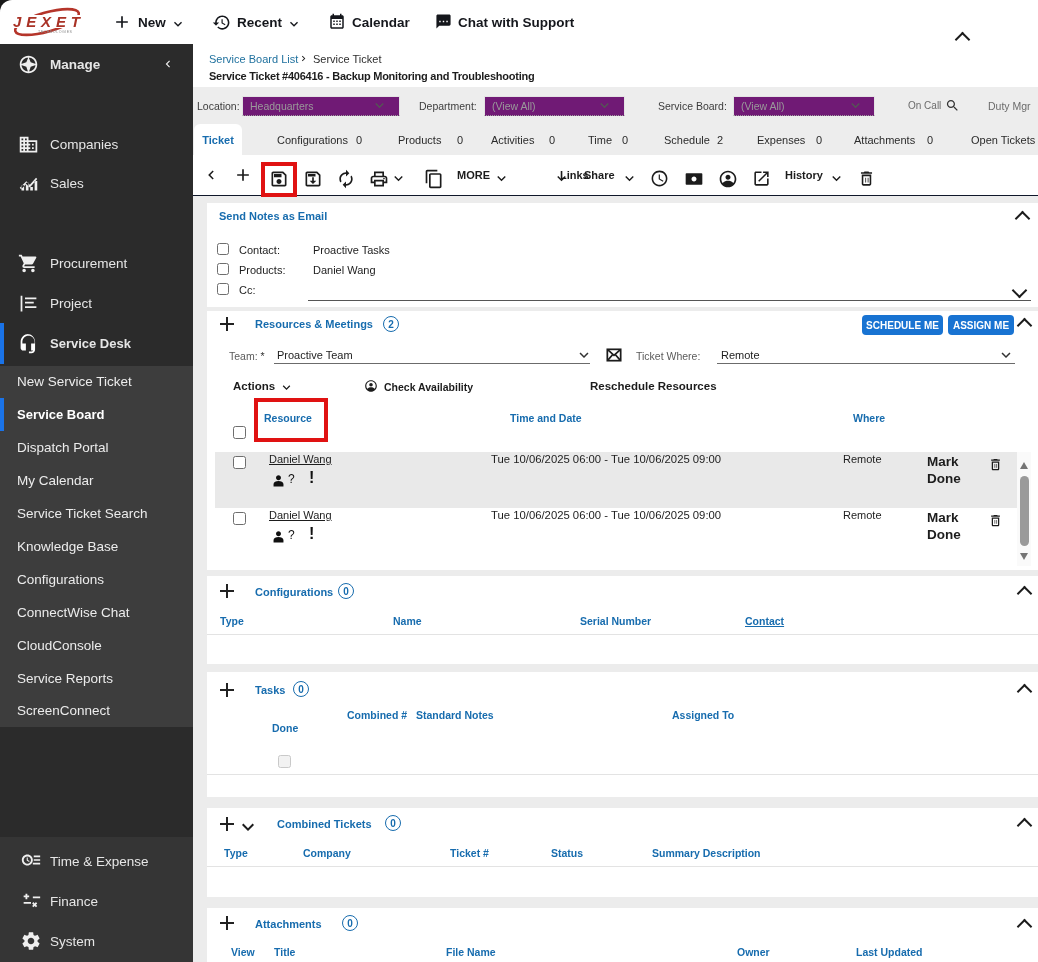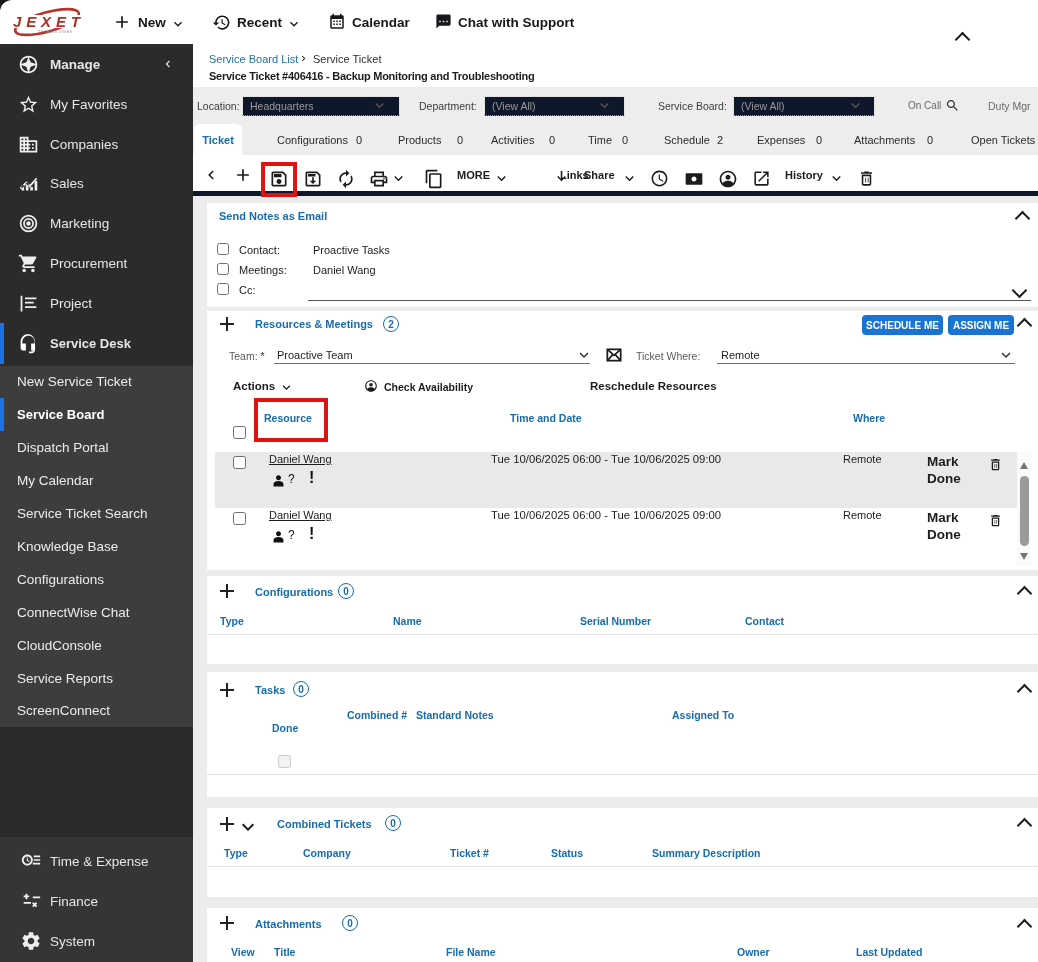--- a/index.html
+++ b/index.html
@@ -15,25 +15,25 @@
   .navitem svg { margin-left:18px; margin-right:11px; flex:none; }
   #submenu { position:absolute; left:0; top:322px; width:193px; height:361px; background:#3d3d3d; }
   .subitem { position:absolute; left:17px; height:33px; display:flex; align-items:center; color:#ececec; font-size:13.5px; }
   #sidebottom { position:absolute; left:0; top:793px; width:193px; height:125px; background:#353535; }
   .navitem2 { position:absolute; left:0; width:193px; height:40px; display:flex; align-items:center; color:#e6e6e6; font-size:13.5px; }
   .navitem2 svg { margin-left:20px; margin-right:8px; flex:none; }
   .bluebar { position:absolute; left:0; width:4px; background:#1a73e8; }
   #whitehead { left:193px; top:44px; width:845px; height:43px; background:#fff; }
   #filterrow { left:193px; top:87px; width:845px; height:37px; background:#ededed; }
   .flabel { position:absolute; color:#3c3c3c; font-size:10.5px; }
-  .ffield { position:absolute; background:#0f172a; border:1px solid #e3e3e3; border-bottom:1px dotted #9f9f9f; color:#9a9a9a; font-size:10.5px; }
+  .ffield { position:absolute; background:#701a75; border:1px solid #e3e3e3; border-bottom:1px dotted #9f9f9f; color:#9a9a9a; font-size:10.5px; }
   #tabsrow { left:193px; top:124px; width:845px; height:31px; background:#ededed; }
   .tab { position:absolute; top:0; height:31px; color:#2b2b2b; font-size:11px; display:flex; align-items:center; }
   #activetab { position:absolute; left:1px; top:0; width:48px; height:31px; background:#fff; border-radius:6px 6px 0 0; color:#176cae; font-weight:bold; font-size:11px; display:flex; align-items:center; justify-content:center; }
-  #toolbar { left:193px; top:155px; width:845px; height:41px; background:#fff; border-bottom:5px solid #0f172a; }
+  #toolbar { left:193px; top:155px; width:845px; height:41px; background:#fff; border-bottom:1px solid #0f172a; }
   .tbtxt { position:absolute; top:0; height:40px; display:flex; align-items:center; font-size:11px; color:#1c1c1c; font-weight:bold; }
   .panel { position:absolute; left:207px; width:831px; background:#fff; }
   .ptitle { position:absolute; color:#176cae; font-weight:bold; font-size:11px; }
   .badge { position:absolute; width:16px; height:16px; border:1.5px solid #176cae; border-radius:50%; color:#176cae; font-size:10px; font-weight:bold; display:flex; align-items:center; justify-content:center; }
   .chevup { position:absolute; width:11px; height:11px; border-left:2.3px solid #1c1c1c; border-top:2.3px solid #1c1c1c; transform:rotate(45deg); }
   .chevdn { position:absolute; width:11px; height:11px; border-right:2.3px solid #1c1c1c; border-bottom:2.3px solid #1c1c1c; transform:rotate(45deg); }
   .plus { position:absolute; width:14px; height:14px; }
   .plus:before { content:""; position:absolute; left:0; top:6px; width:14px; height:2px; background:#222; }
   .plus:after { content:""; position:absolute; left:6px; top:0; width:2px; height:14px; background:#222; }
   .cb { position:absolute; width:13px; height:13px; border:1.5px solid #6e6e6e; border-radius:2.5px; background:#fff; }
@@ -82,34 +82,26 @@
     <div class="chevup" style="left:3px;top:3px;"></div>
   </div>
 
 <div class="abs" id="sidebar">
   <div class="navitem" style="top:0px;font-weight:bold;"><svg width="21" height="21" viewBox="0 0 24 24" fill="#efefef">
         <path d="M12 2C6.48 2 2 6.48 2 12s4.48 10 10 10 10-4.48 10-10S17.52 2 12 2zm0 18c-4.41 0-8-3.59-8-8s3.59-8 8-8 8 3.59 8 8-3.59 8-8 8zm0-16.5L9.5 9.5 2 12l7.5 2.5L12 22l2.5-7.5L22 12l-7.5-2.5z"></path>
       </svg>Manage
     <svg style="position:absolute;left:143px;top:13px;" width="14" height="14" viewBox="0 0 24 24" fill="#efefef">
         <path d="M15.41 7.41 14 6l-6 6 6 6 1.41-1.41L10.83 12z"></path>
       </svg></div>
-  <div class="navitem" style="top:40px;"><svg width="21" height="21" viewBox="0 0 24 24" fill="#efefef">
-        <path d="M22 9.24l-7.19-.62L12 2 9.19 8.63 2 9.24l5.46 4.73L5.82 21 12 17.27 18.18 21l-1.63-7.03L22 9.24zM12 15.4l-3.76 2.27 1-4.28-3.32-2.88 4.38-.38L12 6.1l1.71 4.04 4.38.38-3.32 2.88 1 4.28L12 15.4z"></path>
-      </svg>My Favorites</div>
   <div class="navitem" style="top:80px;"><svg width="21" height="21" viewBox="0 0 24 24" fill="#efefef">
         <path d="M12 7V3H2v18h20V7H12zM6 19H4v-2h2v2zm0-4H4v-2h2v2zm0-4H4V9h2v2zm0-4H4V5h2v2zm4 12H8v-2h2v2zm0-4H8v-2h2v2zm0-4H8V9h2v2zm0-4H8V5h2v2zm10 12h-8v-2h2v-2h-2v-2h2v-2h-2V9h8v10zm-2-8h-2v2h2v-2zm0 4h-2v2h2v-2z"></path>
       </svg>Companies</div>
   <div class="navitem" style="top:119px;"><svg width="21" height="21" viewBox="0 0 24 24" fill="#efefef">
         <path d="M3.5 18.49l6-6.01 4 4L22 6.92l-1.41-1.41-7.09 7.97-4-4L2 16.99zM4 20h3v-6H4v6zm5 0h3v-9H9v9zm5 0h3v-4h-3v4zm5 0h3V9h-3v11z" fill-rule="evenodd"></path>
       </svg>Sales</div>
-  <div class="navitem" style="top:159px;"><svg width="21" height="21" viewBox="0 0 24 24" fill="none" stroke="#efefef" stroke-width="2">
-        <circle cx="12" cy="12" r="9"></circle>
-        <circle cx="12" cy="12" r="5.2"></circle>
-        <circle cx="12" cy="12" r="1.6" fill="#efefef"></circle>
-      </svg>Marketing</div>
   <div class="navitem" style="top:199px;"><svg width="21" height="21" viewBox="0 0 24 24" fill="#efefef">
         <path d="M7 18c-1.1 0-1.99.9-1.99 2S5.9 22 7 22s2-.9 2-2-.9-2-2-2zM1 2v2h2l3.6 7.59-1.35 2.45c-.16.28-.25.61-.25.96 0 1.1.9 2 2 2h12v-2H7.42c-.14 0-.25-.11-.25-.25l.03-.12.9-1.63h7.45c.75 0 1.41-.41 1.75-1.03l3.58-6.49c.08-.14.12-.31.12-.49 0-.55-.45-1-1-1H5.21l-.94-2H1zm16 16c-1.1 0-1.99.9-1.99 2s.89 2 1.99 2 2-.9 2-2-.9-2-2-2z"></path>
       </svg>Procurement</div>
   <div class="navitem" style="top:239px;"><svg width="21" height="21" viewBox="0 0 24 24" fill="#efefef">
         <path d="M3 3h2v18H3V3zm5 2h13v2H8V5zm0 5h10v2H8v-2zm0 5h13v2H8v-2z"></path>
       </svg>Project</div>
   <div class="navitem" style="top:279px;font-weight:bold;font-size:13px;"><svg width="21" height="21" viewBox="0 0 24 24" fill="#ffffff">
         <path d="M12 1c-4.97 0-9 4.03-9 9v7c0 1.66 1.34 3 3 3h3v-8H5v-2c0-3.87 3.13-7 7-7s7 3.13 7 7v2h-4v8h2.28c-.35.6-.98 1-1.78 1h-3v2h3c2.21 0 4-1.79 4-4v-9c0-4.97-4.03-9-9-9z"></path>
       </svg>Service Desk</div>
   <div class="bluebar" style="top:279px;height:41px;"></div>
@@ -248,21 +240,21 @@
     </svg>
 </div>
 
 <div class="panel" style="top:203px;height:104px;">
   <div class="ptitle" style="left:12px;top:7px;">Send Notes as Email</div>
   <div class="chevup" style="left:810px;top:10px;"></div>
   <div class="cb" style="left:10px;top:40px;width:12px;height:12px;"></div>
   <div class="txt" style="left:32px;top:41px;">Contact:</div>
   <div class="txt" style="left:106px;top:41px;">Proactive Tasks</div>
   <div class="cb" style="left:10px;top:60px;width:12px;height:12px;"></div>
-  <div class="txt" style="left:32px;top:61px;">Meetings:</div>
+  <div class="txt" style="left:32px;top:61px;">Products:</div>
   <div class="txt" style="left:106px;top:61px;">Daniel Wang</div>
   <div class="cb" style="left:10px;top:80px;width:12px;height:12px;"></div>
   <div class="txt" style="left:32px;top:81px;">Cc:</div>
   <div class="abs" style="left:101px;top:97px;width:723px;height:1px;background:#555;"></div>
   <div class="chevdn" style="left:807px;top:82px;"></div>
 </div>
 
 <div class="panel" id="p2" style="top:311px;height:259px;">
   <div class="plus" style="left:13px;top:6px;"></div>
   <div class="ptitle" style="left:48px;top:7px;">Resources &amp; Meetings</div>
@@ -334,21 +326,21 @@
 </div>
 
 <div class="panel" style="top:576px;height:88px;">
   <div class="plus" style="left:13px;top:8px;"></div>
   <div class="ptitle" style="left:48px;top:10px;">Configurations</div>
   <div class="badge" style="left:131px;top:7px;">0</div>
   <div class="chevup" style="left:812px;top:12px;"></div>
   <div class="th" style="left:13px;top:39px;">Type</div>
   <div class="th" style="left:186px;top:39px;">Name</div>
   <div class="th" style="left:373px;top:39px;">Serial Number</div>
-  <div class="th" style="left:538px;top:39px;">Contact</div>
+  <div class="th" style="left:538px;top:39px;text-decoration:underline;">Contact</div>
   <div class="abs" style="left:0;top:58px;width:831px;height:1px;background:#e3e3e3;"></div>
 </div>
 
 <div class="panel" style="top:672px;height:125px;">
   <div class="plus" style="left:13px;top:11px;"></div>
   <div class="ptitle" style="left:48px;top:12px;">Tasks</div>
   <div class="badge" style="left:86px;top:9px;">0</div>
   <div class="chevup" style="left:812px;top:14px;"></div>
   <div class="th" style="left:65px;top:50px;">Done</div>
   <div class="th" style="left:140px;top:37px;">Combined #</div>

